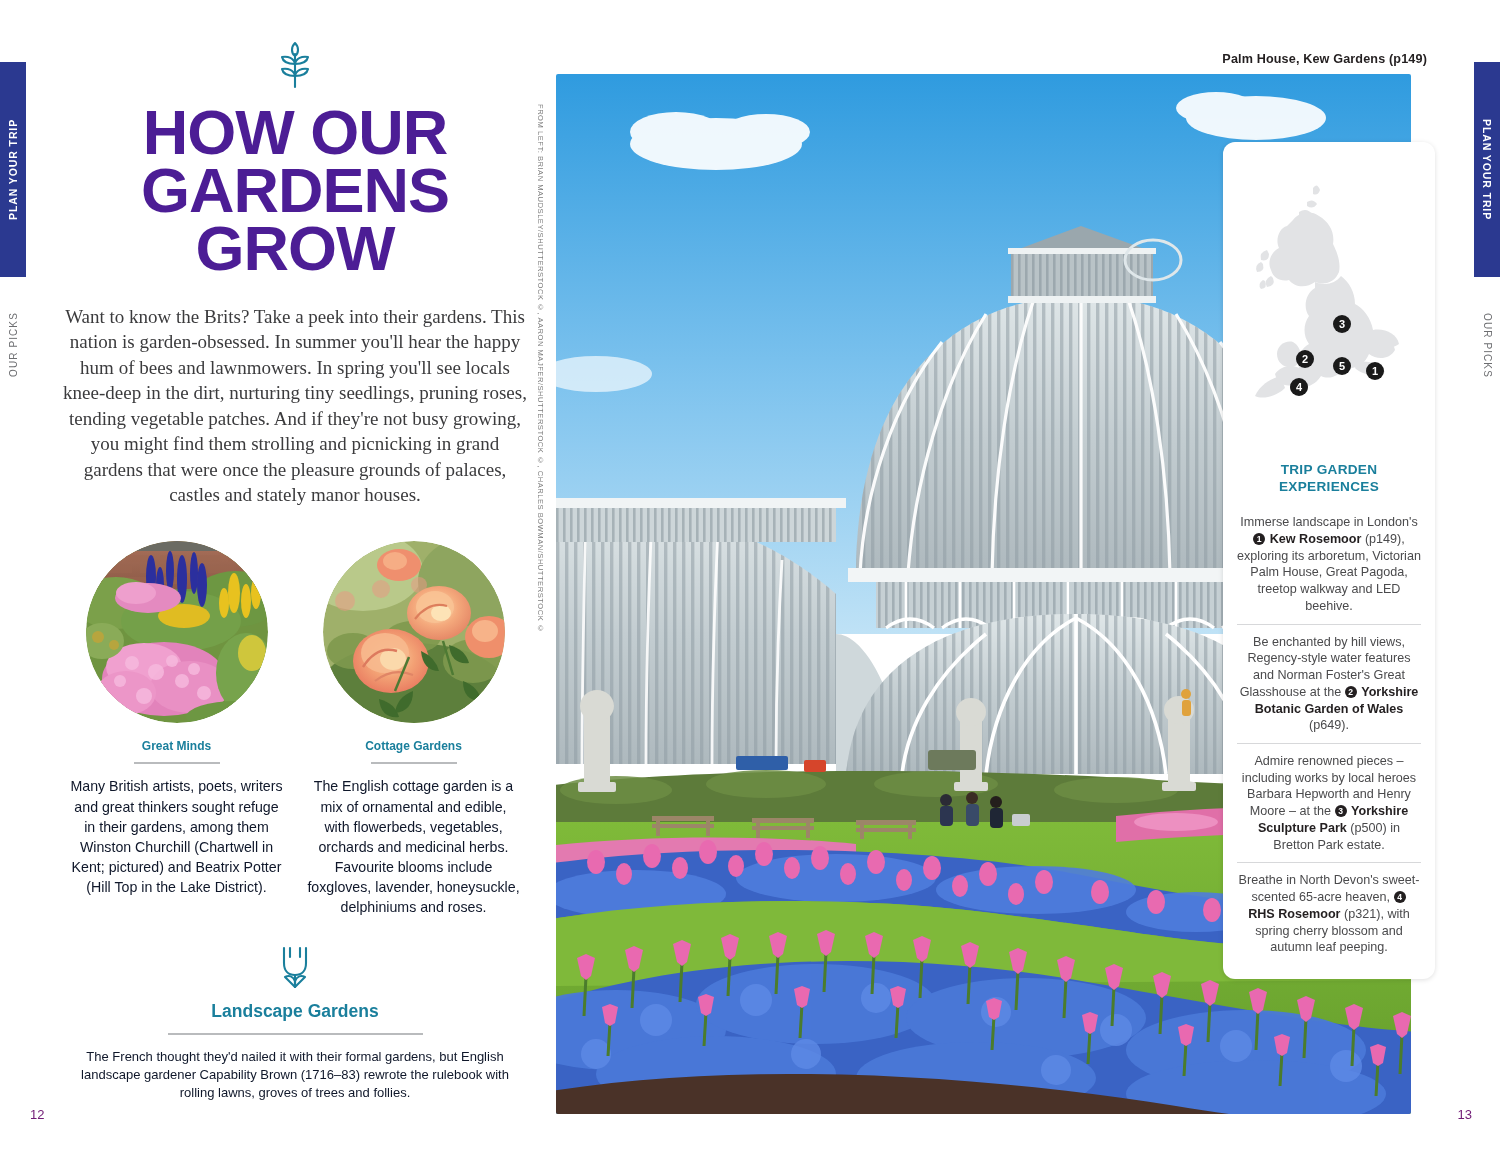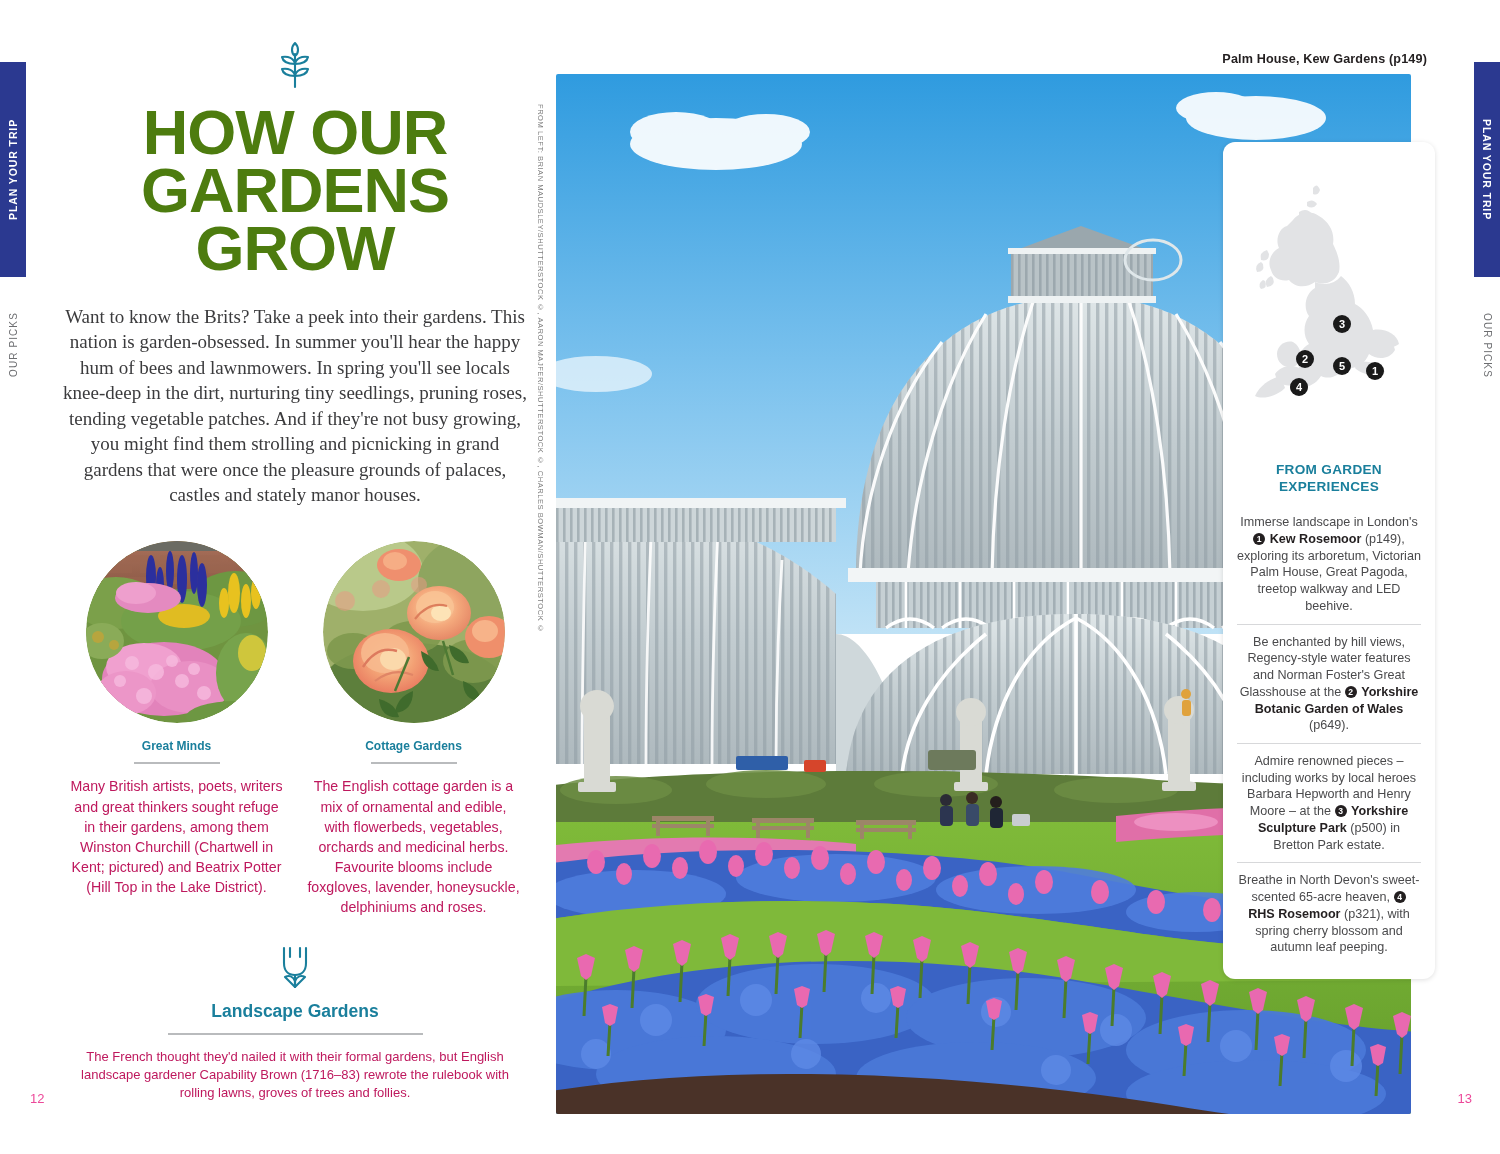--- a/index.html
+++ b/index.html
@@ -68,39 +68,39 @@
     writing-mode: vertical-rl; transform: rotate(180deg);
   }
   .edge-tab.right .tab-sub {
     top: 280px; height: 130px;
     writing-mode: vertical-rl;
   }
 
   
   .page-num {
     position: absolute;
-    bottom: 48px;
+    bottom: 32px;
     font-size: 13px;
-    color: #ec4899;
+    color: #701a75;
     font-family: "Liberation Sans", sans-serif;
   }
   .page-num.left  { left: 30px; }
   .page-num.right { right: 28px; }
 
   
   .left-page {
     position: absolute;
     left: 55px; top: 0;
     width: 480px; height: 1154px;
   }
 
   .sprig-icon { display: block; margin: 40px auto 14px; }
 
   .headline {
-    color: #4d7c0f;
+    color: #4c1d95;
     font-family: "Liberation Sans", sans-serif;
     font-weight: bold;
     font-size: 63px;
     line-height: 0.92;
     text-align: center;
     letter-spacing: -1px;
     padding: 0 6px;
   }
 
   .intro {
@@ -138,21 +138,21 @@
   }
   .col-rule {
     width: 86px; height: 2px;
     background: #b9bbbd;
     margin: 9px auto 12px;
   }
   .col-body {
     text-align: center;
     font-size: 14.2px;
     line-height: 1.41;
-    color: #be185d;
+    color: #0f172a;
     padding: 0 4px;
   }
 
   
   .landscape { margin-top: 26px; text-align: center; }
   .tulip-icon { display: block; margin: 0 auto 10px; }
   .landscape .col-title { margin-top: 6px; font-size: 17.5px; }
   .landscape .col-rule { width: 255px; margin: 11px auto 13px; }
   .landscape .col-body { padding: 0 14px; font-size: 13px; }
 
@@ -858,21 +858,21 @@
         <circle cx="105" cy="170" r="9" fill="#1a1a1a"></circle>
         <text x="105" y="174" text-anchor="middle" fill="#ffffff" font-size="11" font-weight="bold" font-family="Liberation Sans, sans-serif">3</text>
         <circle cx="62" cy="233" r="9" fill="#1a1a1a"></circle>
         <text x="62" y="237" text-anchor="middle" fill="#ffffff" font-size="11" font-weight="bold" font-family="Liberation Sans, sans-serif">4</text>
         <circle cx="105" cy="212" r="9" fill="#1a1a1a"></circle>
         <text x="105" y="216" text-anchor="middle" fill="#ffffff" font-size="11" font-weight="bold" font-family="Liberation Sans, sans-serif">5</text>
       </g>
     </svg>
 
     <div class="card-title">
-      <div>FROM GARDEN</div>
+      <div>TRIP GARDEN</div>
       <div>EXPERIENCES</div>
     </div>
 
     <div class="card-entry">
       <span>Immerse landscape in London's</span>
       <span class="num-badge">1</span>
       <b>Kew Rosemoor</b>
       <span>(p149), exploring its arboretum, Victorian Palm House, Great Pagoda, treetop walkway and LED beehive.</span>
     </div>
 

